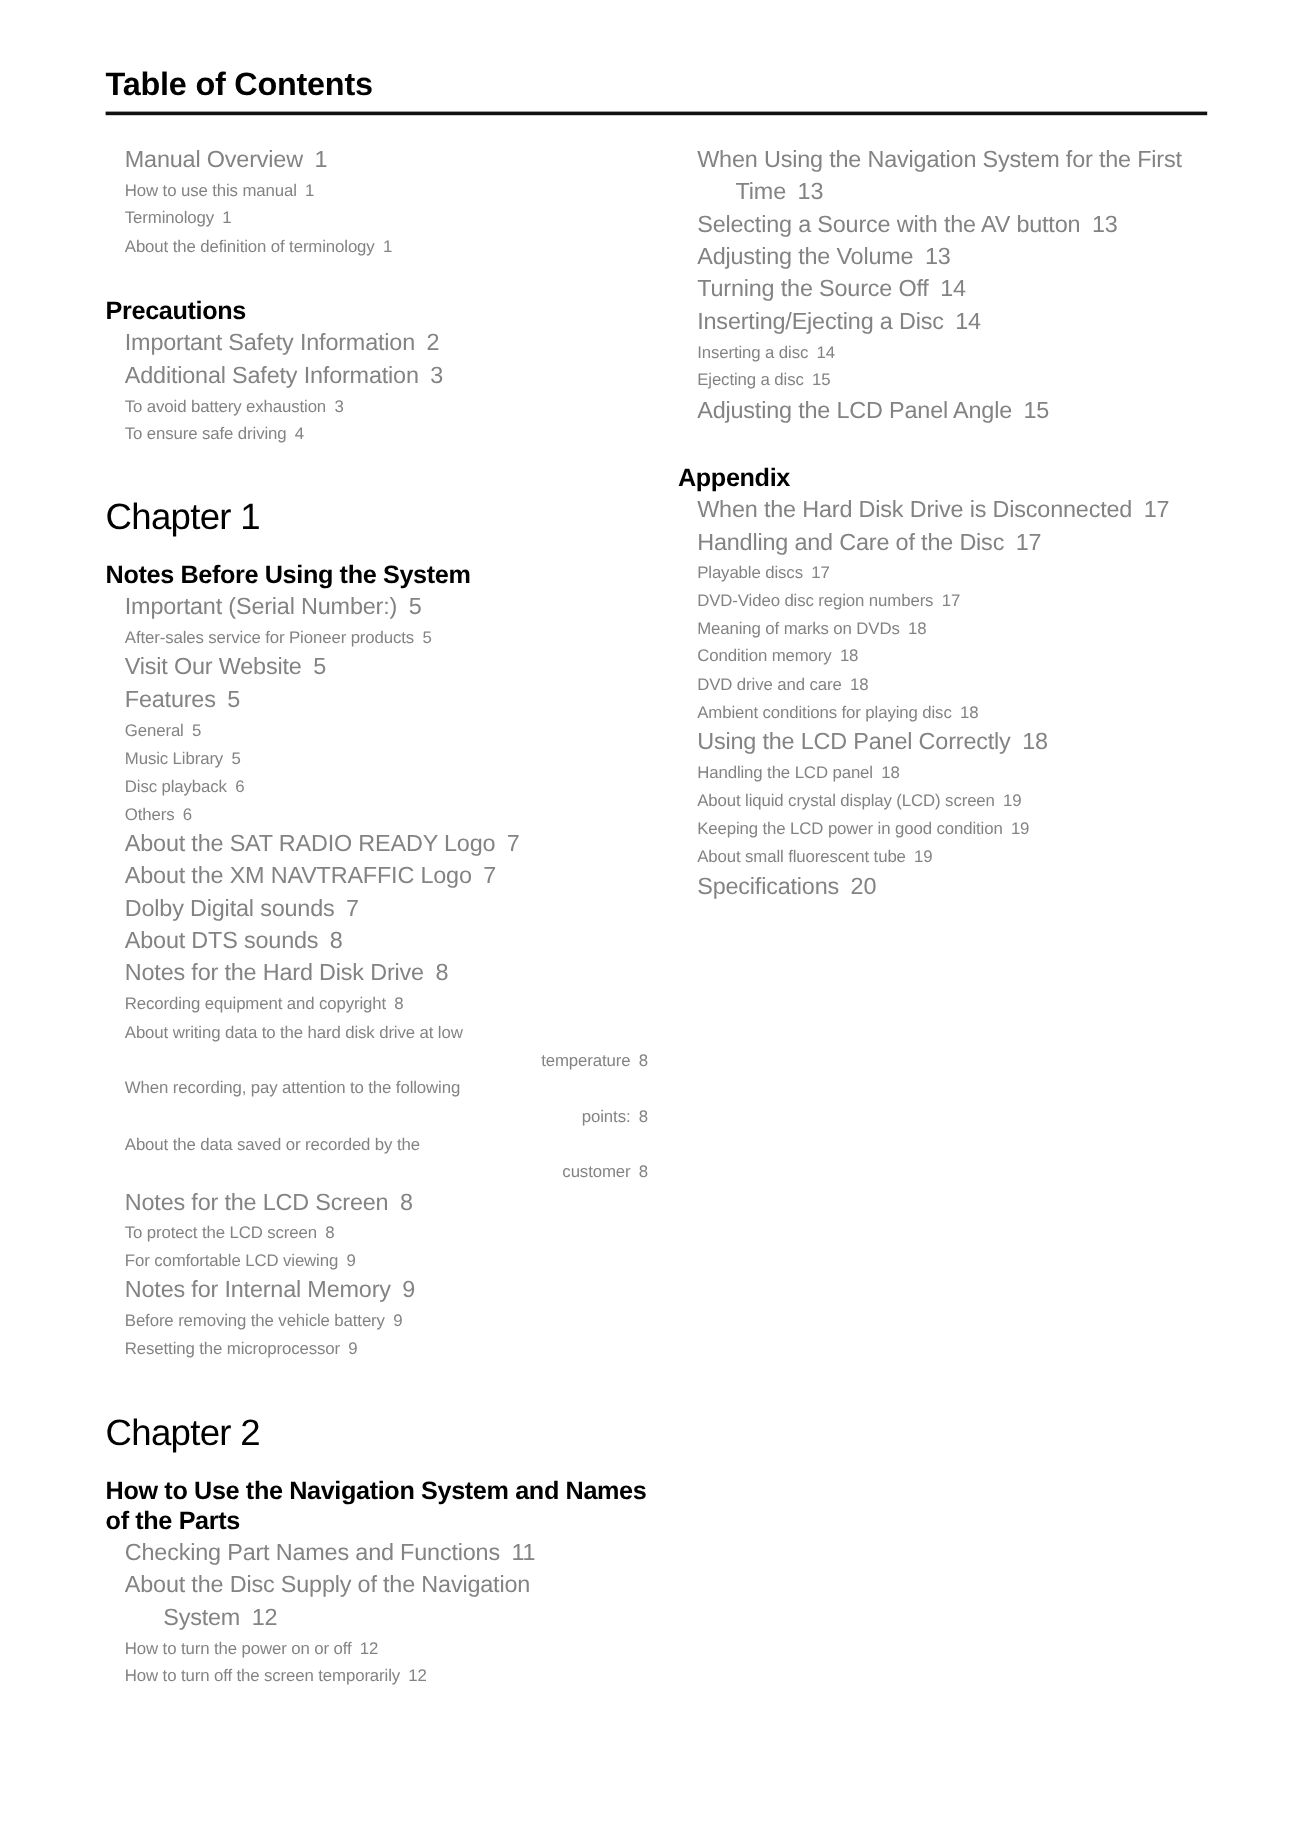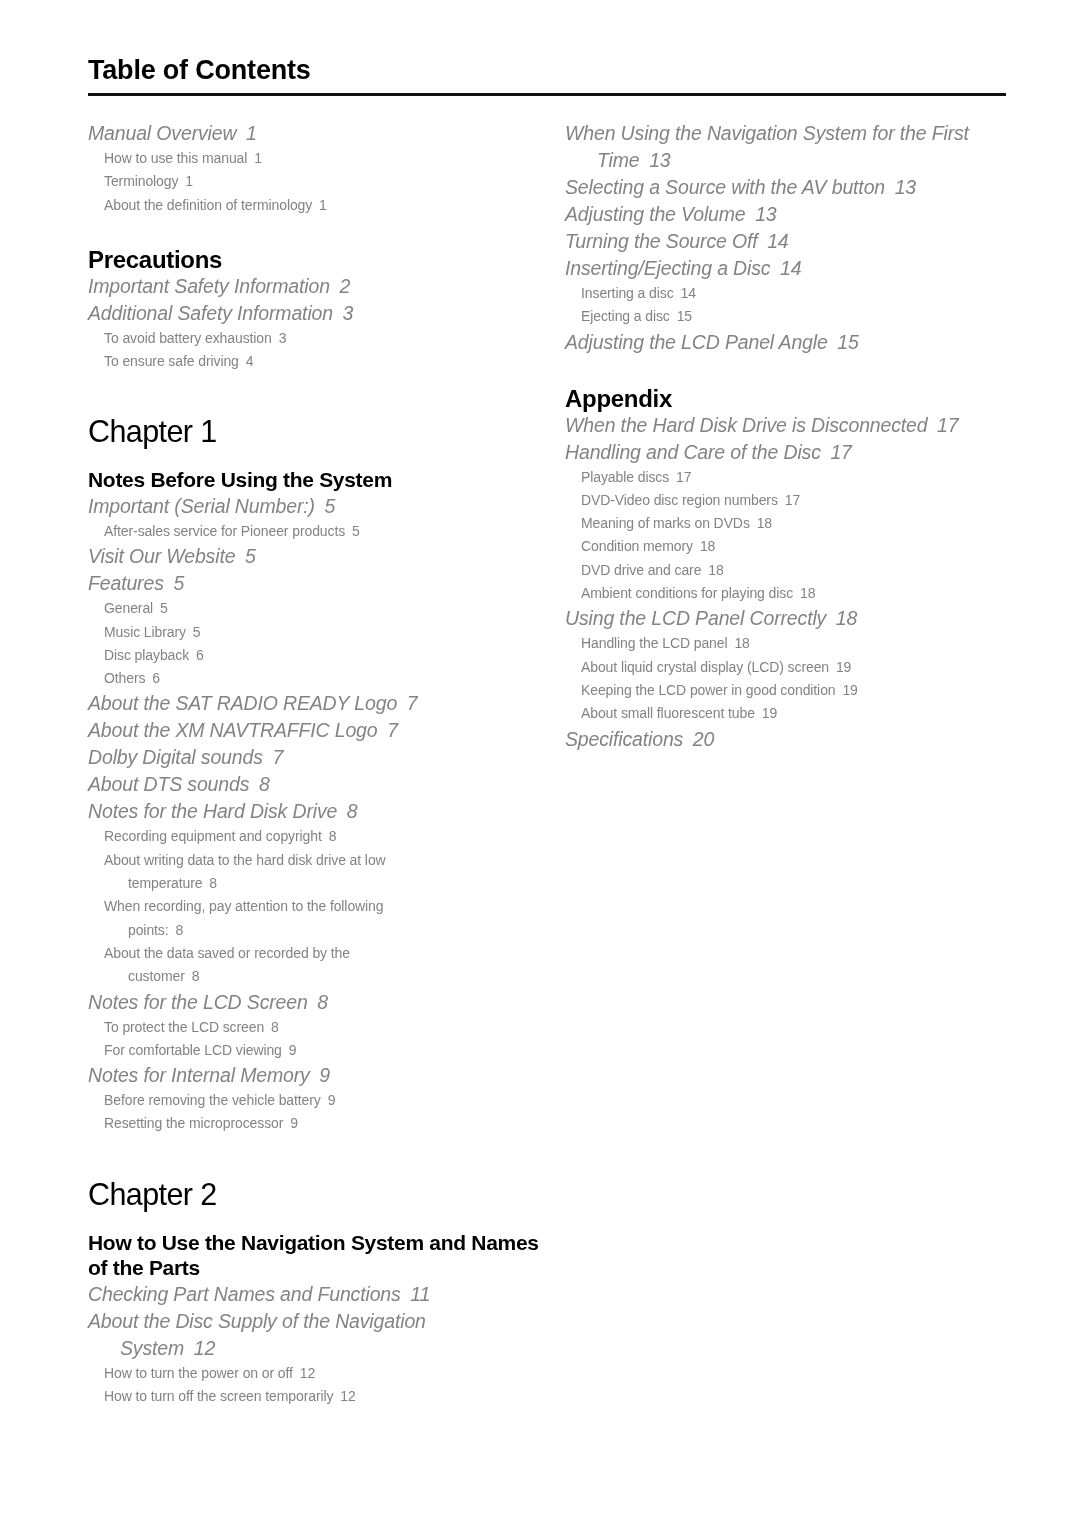--- a/index.html
+++ b/index.html
@@ -48,41 +48,42 @@
   .col-right { left: 565px; width: 442px; }
 
   
   .entry {
     color: #838383;
     font-size: 19.5px;
     line-height: 27px;
     white-space: pre-wrap;
     letter-spacing: -0.15px;
   }
-  .entry.lvl1 { margin-left: 0px; font-style: italic; }
+  .entry.lvl1 { margin-left: 16px; }
   .entry.lvl2 {
     margin-left: 16px;
     font-size: 14px;
     line-height: 23.3px;
     letter-spacing: -0.1px;
   }
   .entry .wrap {
     display: block;
     margin-left: 32px;
   }
   .entry.lvl2 .wrap {
     margin-left: 24px;
+    text-align: right;
   }
   .entry .pg { white-space: pre; }
 
   
   .sec-head {
     color: #000000;
     font-weight: bold;
-    font-size: 24px;
+    font-size: 21px;
     line-height: 26px;
     letter-spacing: -0.3px;
   }
   .chapter-num {
     color: #000000;
     font-weight: normal;
     font-size: 30.5px;
     line-height: 36px;
     letter-spacing: -0.6px;
   }

